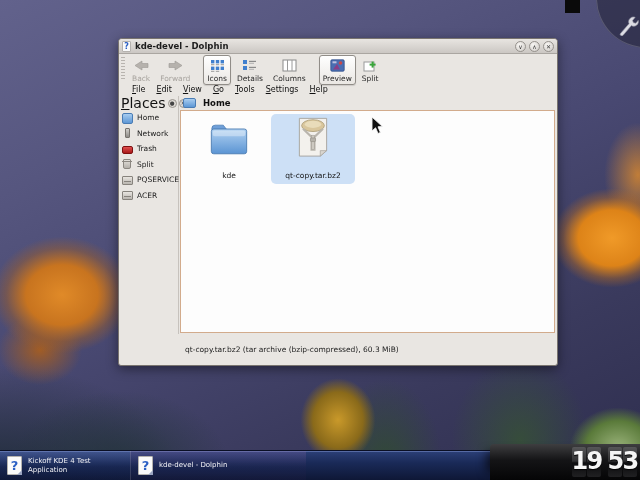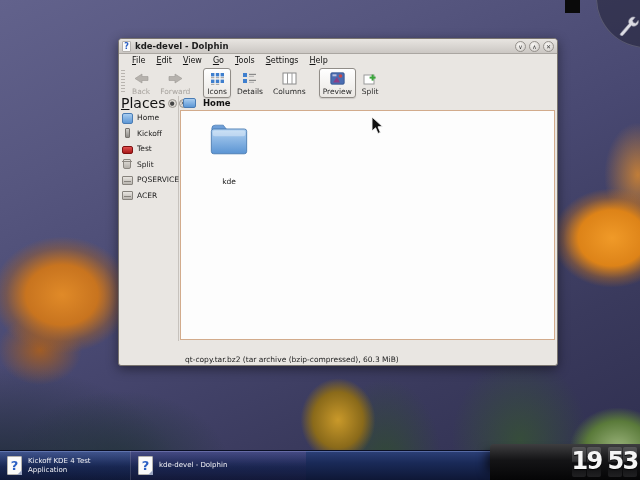--- a/index.html
+++ b/index.html
@@ -71,24 +71,24 @@
   
   #main { flex:1; display:flex; flex-direction:column; min-width:0; }
   #breadcrumb { height:14px; display:flex; align-items:center; padding-left:4px; }
   .crumb-icon { width:13px; height:10px; background:linear-gradient(#a9cdf0,#5d97d5); border:1px solid #4a7cb4;
     border-radius:2px; flex:none; }
   #breadcrumb .crumb { font-size:8.5px; font-weight:bold; color:#111; margin-left:7px; }
   #view { flex:1; background:#fdfdfd; border:1px solid #d2ab8c; margin:0 2px 1px 1px;
     display:flex; align-items:flex-start; padding:3px 0 0 6px; }
   .file-item { width:84px; display:flex; flex-direction:column; align-items:center; padding:3px 0 4px; border-radius:5px; }
   .file-item.selected { background:#cde0f6; }
-  .file-item .flabel { font-size:7.5px; color:#111; margin-top:20px; white-space:nowrap; }
+  .file-item .flabel { font-size:7.5px; color:#111; margin-top:14px; white-space:nowrap; }
   .ficon { height:40px; display:flex; align-items:flex-end; justify-content:center; }
   
-  #statusbar { height:24px; flex:none; display:flex; align-items:flex-end; padding:0 5px 1px 66px; }
+  #statusbar { height:31px; flex:none; display:flex; align-items:center; padding:0 5px 1px 66px; }
   #status-info { flex:1; font-size:7.5px; color:#222; white-space:nowrap; overflow:hidden; }
   #capacity { position:relative; width:122px; height:11px; flex:none; border:1px solid #8a867f; border-radius:5px;
     background:linear-gradient(#d6d3cf,#f2f0ec); overflow:hidden; }
   #capacity .fill { position:absolute; left:0; top:0; bottom:0; width:16px;
     background:linear-gradient(#57c257,#2f8e2f); border-right:1px solid #247024; border-radius:4px 0 0 4px; }
   #capacity .cap-label { position:relative; display:block; text-align:center; font-size:7.5px; line-height:9px; color:#222; }
   
   #taskbar { position:absolute; left:0; right:0; bottom:0; height:30px;
     background:linear-gradient(#2c4078,#1a2a58 40%,#0e1736); border-top:1px solid #0a0f24;
     box-shadow:inset 0 1px 0 rgba(130,150,210,.5); }
@@ -131,30 +131,20 @@
     <div id="titlebar">
       <span class="page-icon">
           <i>?</i>
         </span>
       <span class="title">kde-devel - Dolphin</span>
       <span class="winbtn">∨</span>
       <span class="winbtn">∧</span>
       <span class="winbtn">✕</span>
     </div>
 
-    <div id="menubar">
-      <span class="menu-item"><u>F</u>ile</span>
-      <span class="menu-item"><u>E</u>dit</span>
-      <span class="menu-item"><u>V</u>iew</span>
-      <span class="menu-item"><u>G</u>o</span>
-      <span class="menu-item"><u>T</u>ools</span>
-      <span class="menu-item"><u>S</u>ettings</span>
-      <span class="menu-item"><u>H</u>elp</span>
-    </div>
-
     <div id="toolbar">
       <div id="tb-grip"></div>
       <div class="tbtn disabled">
         <span class="ticon">
           <svg width="15" height="11" viewBox="0 0 15 11">
               <path d="M1 5.5 L8 1 V3.5 H14 V7.5 H8 V10 Z" fill="#b6b2ad" stroke="#9c9893" stroke-width="0.6"></path>
             </svg>
         </span>
         <span class="tlabel">Back</span>
       </div>
@@ -225,40 +215,50 @@
           <svg width="15" height="13" viewBox="0 0 15 13">
             <rect x="1" y="3" width="10" height="9" fill="#ffffff" stroke="#9a9a9a" stroke-width="1"></rect>
             <rect x="8.6" y="2.6" width="2" height="6" fill="#3aa53a"></rect>
             <rect x="6.6" y="4.6" width="6" height="2" fill="#3aa53a"></rect>
           </svg>
         </span>
         <span class="tlabel">Split</span>
       </div>
     </div>
 
+    <div id="menubar">
+      <span class="menu-item"><u>F</u>ile</span>
+      <span class="menu-item"><u>E</u>dit</span>
+      <span class="menu-item"><u>V</u>iew</span>
+      <span class="menu-item"><u>G</u>o</span>
+      <span class="menu-item"><u>T</u>ools</span>
+      <span class="menu-item"><u>S</u>ettings</span>
+      <span class="menu-item"><u>H</u>elp</span>
+    </div>
+
     <div id="body">
       <div id="sidebar">
         <div id="places-head">
           <span class="ph-label"><u>P</u>laces</span>
           <span class="mini-btn">●</span>
           <span class="mini-btn">✕</span>
         </div>
         <div class="place">
           <span class="picon pi-home"></span>
           <span class="plabel">Home</span>
         </div>
         <div class="place">
           <span class="picon">
               <span class="pi-net" style="display:block"></span>
             </span>
-          <span class="plabel">Kickoff</span>
+          <span class="plabel">Network</span>
         </div>
         <div class="place">
           <span class="picon pi-root"></span>
-          <span class="plabel">Test</span>
+          <span class="plabel">Trash</span>
         </div>
         <div class="place">
           <span class="picon">
               <span class="pi-trash" style="display:block;position:relative"></span>
             </span>
           <span class="plabel">Split</span>
         </div>
         <div class="place">
           <span class="picon pi-drive"></span>
           <span class="plabel">PQSERVICE</span>
@@ -284,20 +284,34 @@
                       <stop offset="1" stop-color="#5b94d3"></stop>
                     </linearGradient>
                   </defs>
                 <path d="M4 7 Q4 3.5 7.5 3.5 H16 L19.5 8 H4 Z" fill="#6f9fd8" stroke="#4a7cb4" stroke-width="0.8"></path>
                 <rect x="3.5" y="7.5" width="37" height="26" rx="2.5" fill="url(#fg1)" stroke="#4577ae" stroke-width="0.9"></rect>
                 <rect x="5" y="9" width="34" height="6" rx="2" fill="rgba(255,255,255,0.35)"></rect>
               </svg>
             </span>
             <span class="flabel">kde</span>
           </div>
+          <div class="file-item selected">
+            <span class="ficon">
+              <svg width="38" height="40" viewBox="0 0 40 44">
+                <path d="M5 1.5 H35 V37 L28 43 H5 Z" fill="#f3f1ed" stroke="#a5a19a" stroke-width="1"></path>
+                <path d="M35 37 L28 37 L28 43 Z" fill="#d9d6d0" stroke="#a5a19a" stroke-width="0.8"></path>
+                <ellipse cx="20" cy="9.5" rx="12.5" ry="6.5" fill="#d9c69c" stroke="#ab9a74" stroke-width="0.9"></ellipse>
+                <ellipse cx="20" cy="8" rx="9" ry="4" fill="#e9dcba"></ellipse>
+                <path d="M9 13 L18.4 22 L18.4 36 L21.6 36 L21.6 22 L31 13" fill="none" stroke="#b9b5ad" stroke-width="2.4"></path>
+                <rect x="18.4" y="20" width="3.2" height="16" fill="#cdc9c1" stroke="#9a968e" stroke-width="0.5"></rect>
+                <rect x="17.2" y="23" width="5.6" height="4" rx="1" fill="#b5b1a9" stroke="#8a867e" stroke-width="0.6"></rect>
+              </svg>
+            </span>
+            <span class="flabel">qt-copy.tar.bz2</span>
+          </div>
         </div>
       </div>
     </div>
 
     <div id="statusbar">
       <span id="status-info">qt-copy.tar.bz2 (tar archive (bzip-compressed), 60.3 MiB)</span>
     </div>
   </div>
 
   <svg id="cursor" width="12" height="19" viewBox="0 0 12 19">

